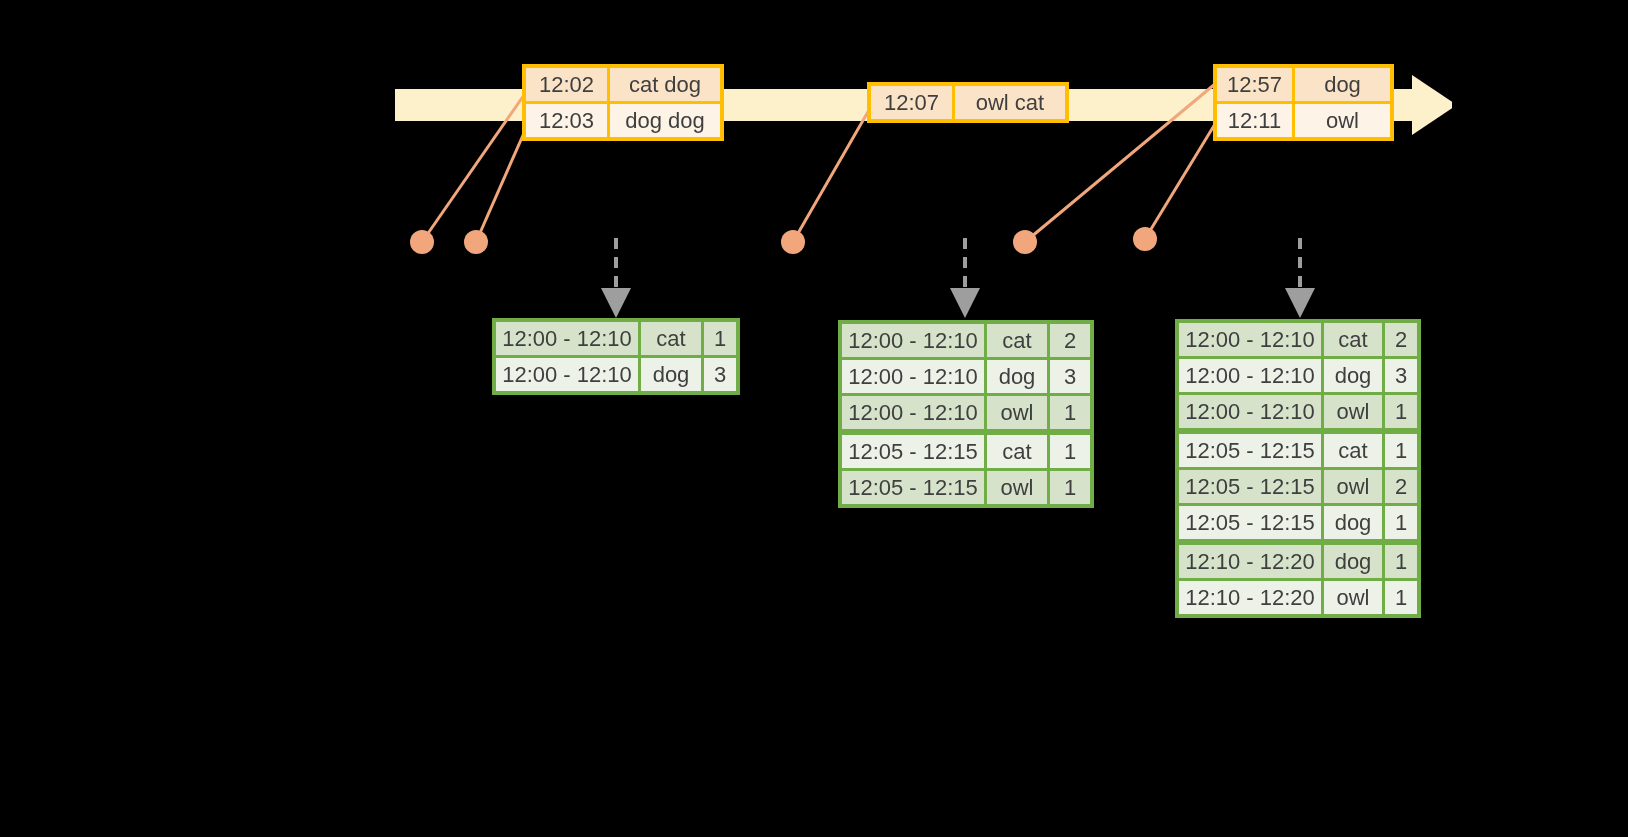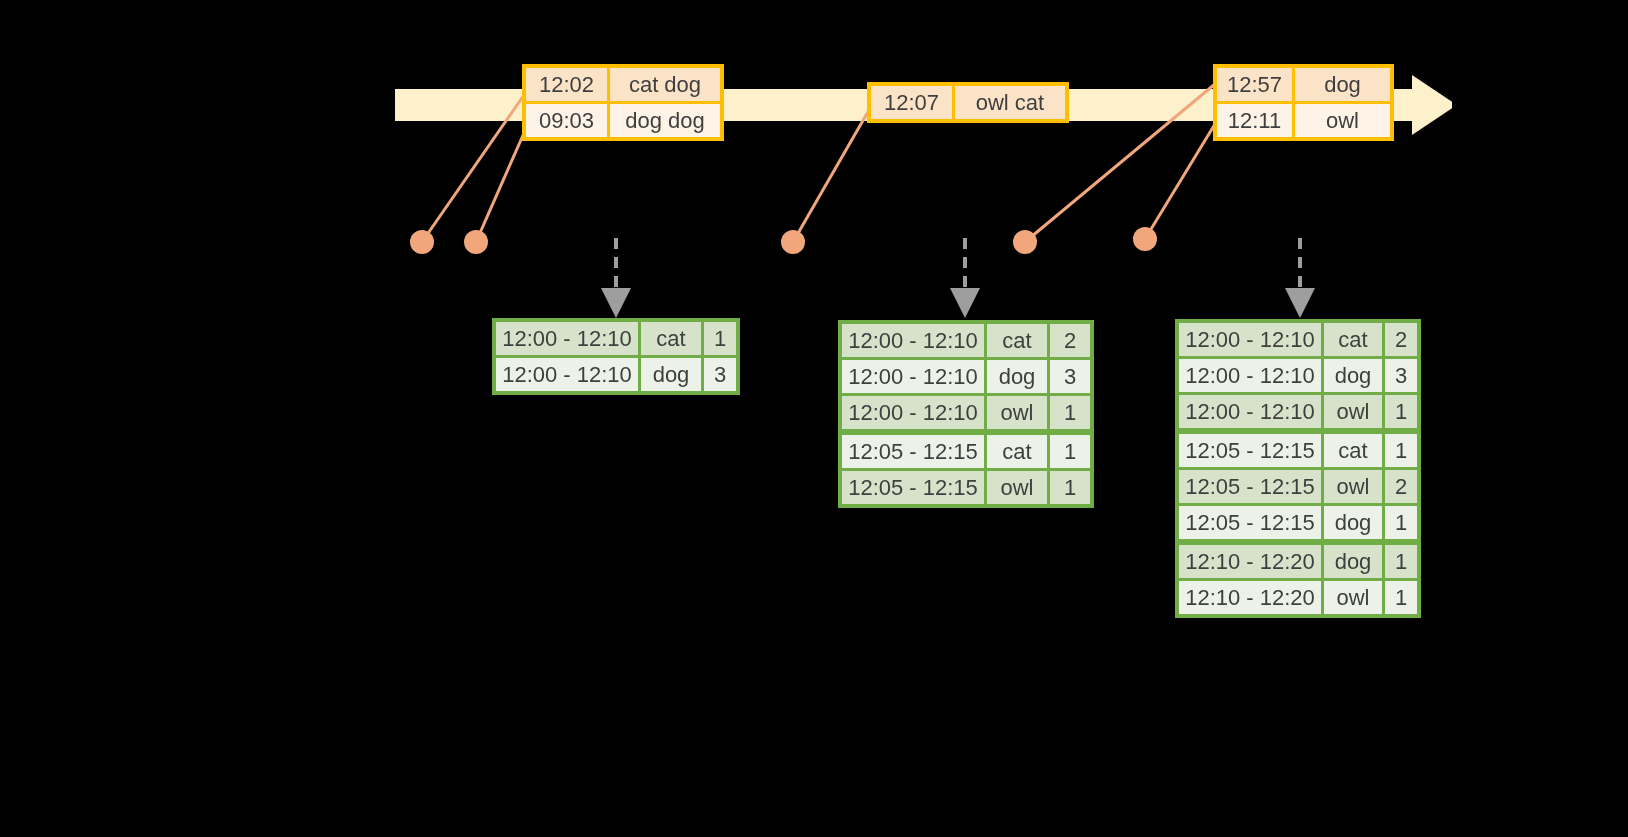--- a/index.html
+++ b/index.html
@@ -105,21 +105,21 @@
       <polygon points="1285,288 1315,288 1300,318" fill="#9E9E9E"></polygon>
     </g>
   </svg>
 
   <div class="dtable etable et1">
       <div class="row">
         <div class="cell c-time">12:02</div>
         <div class="cell c-words">cat dog</div>
       </div>
       <div class="row">
-        <div class="cell c-time">09:03</div>
+        <div class="cell c-time">12:03</div>
         <div class="cell c-words">dog dog</div>
       </div>
     </div>
   <div class="dtable etable et2">
       <div class="row">
         <div class="cell c-time">12:07</div>
         <div class="cell c-words">owl cat</div>
       </div>
     </div>
   <div class="dtable etable et3">

